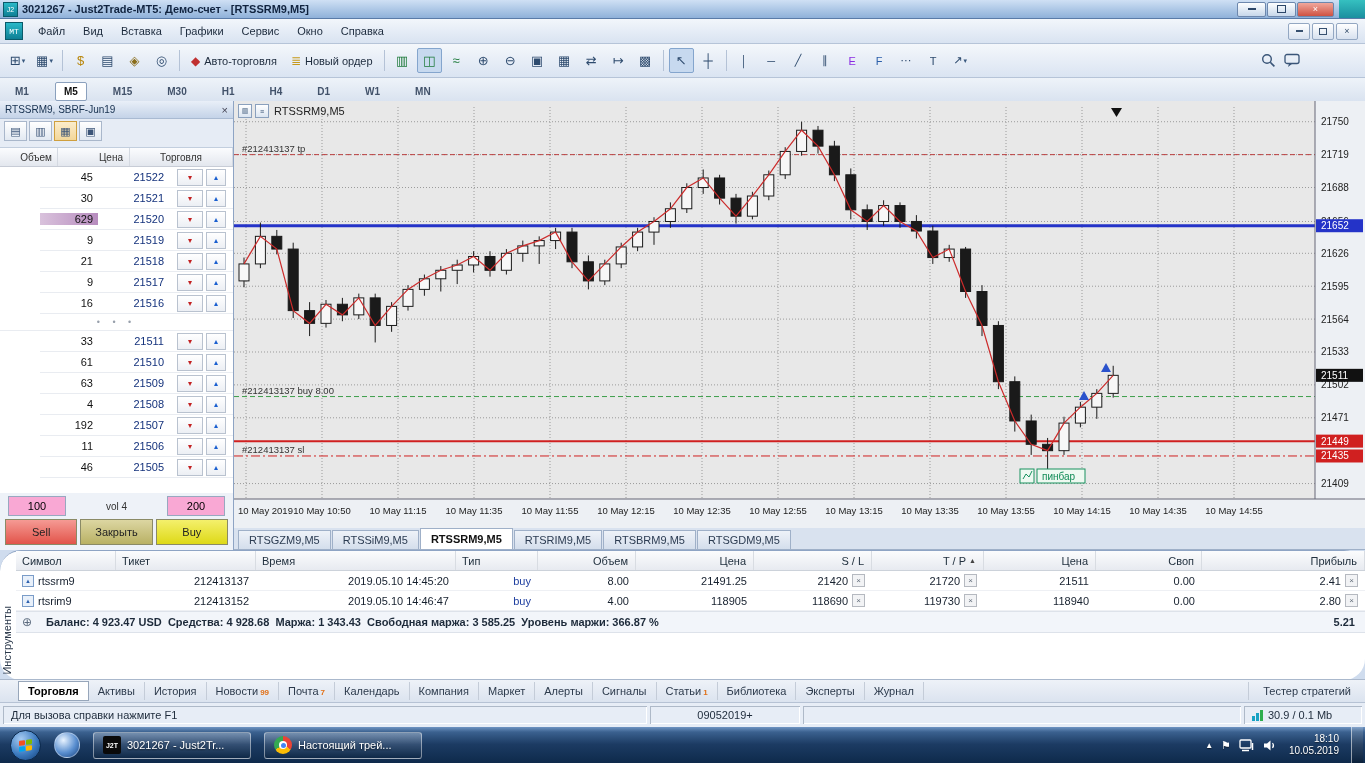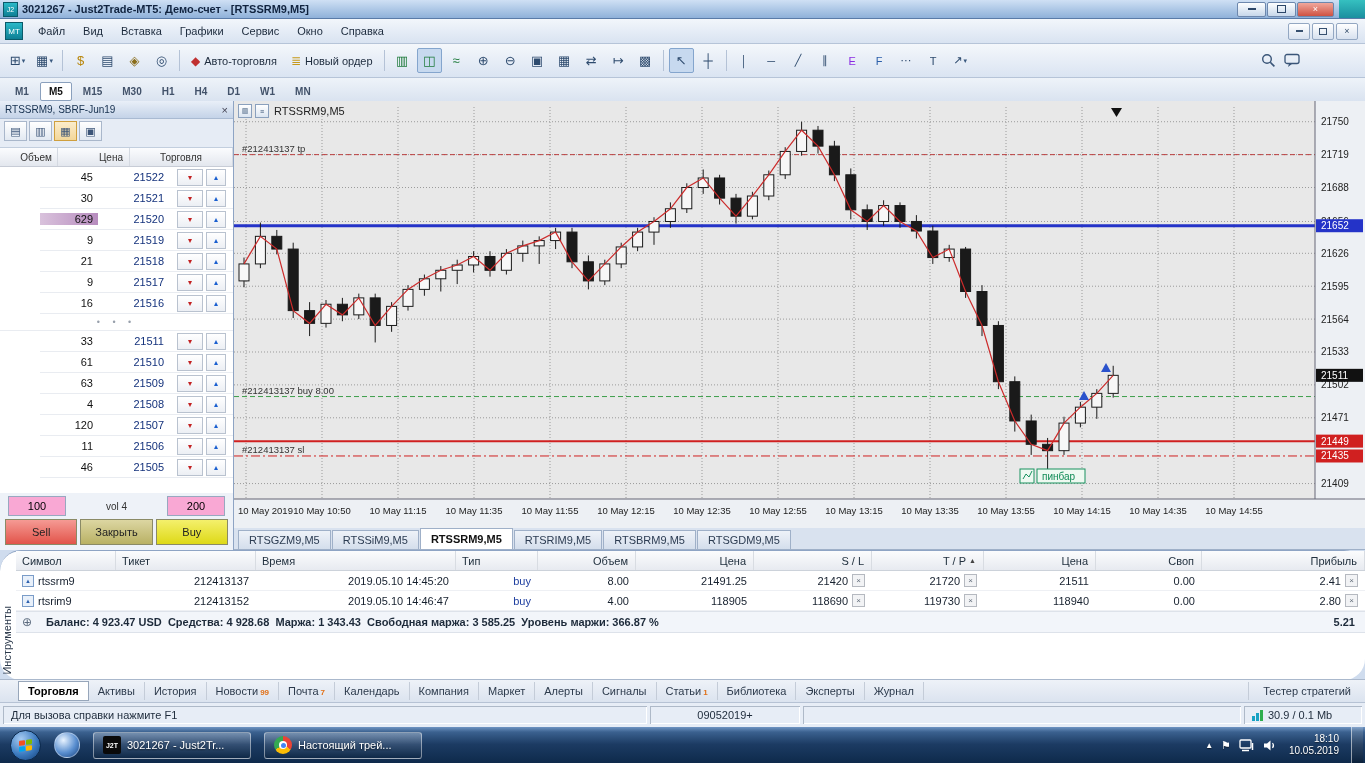--- a/index.html
+++ b/index.html
@@ -15,42 +15,42 @@
 .winbtn{width:27px;height:13px;border:1px solid #6d87ad;border-radius:2px;background:linear-gradient(#fdfeff,#c7d7ea);
   display:flex;align-items:center;justify-content:center;color:#2c4668;font-size:9px;line-height:9px;}
 .winbtn .bar{width:8px;height:2px;background:#2c4668;}
 .winbtn .sq{width:7px;height:6px;border:1px solid #2c4668;}
 .winbtn.close{width:35px;background:linear-gradient(#f0a79c,#cf5242);color:#fff;}
 .corner{position:absolute;right:0;top:0;width:26px;height:18px;background:linear-gradient(#35c0c0,#1b8f9f);}
 
 .menubar{height:24px;display:flex;align-items:center;background:linear-gradient(#f2f6fb,#d9e3f1);
   border-bottom:1px solid #b6c4d8;padding:0 3px;}
 .mticon{width:16px;height:16px;background:linear-gradient(#2bb9c8,#0e7f95);border:1px solid #0a5a6a;color:#fff;
-  font-size:8px;display:flex;align-items:center;justify-content:center;margin:0 6px 0 2px;}
+  font-size:8px;display:flex;align-items:center;justify-content:center;margin:0 6px 0 2px;font-family:Liberation Mono, monospace;}
 .menuitem{padding:4px 9px;color:#1c2a3c;cursor:default;}
 .mwinbtns{margin-left:auto;display:flex;gap:2px;margin-right:4px;}
 .mwb{width:20px;height:15px;border:1px solid #93a7c2;border-radius:2px;background:linear-gradient(#fff,#d7e1ef);
   display:flex;align-items:center;justify-content:center;color:#37506f;font-size:9px;}
 .mwb .bar{width:7px;height:2px;background:#37506f;}
 .mwb .sq{width:6px;height:5px;border:1px solid #37506f;}
 
 .toolbar{height:33px;display:flex;align-items:center;background:linear-gradient(#f4f7fb,#dae4f2);
   border-bottom:1px solid #b6c4d8;padding:0 4px;}
 .ticon{min-width:23px;height:23px;display:flex;align-items:center;justify-content:center;border:1px solid transparent;
   border-radius:2px;font-size:13px;color:#2e4b6e;margin:0 1px;}
 .ticon.small{font-size:11px;}
 .ticon.pressed{background:#c7d9ef;border-color:#84a5cd;}
 .dd{font-size:7px;color:#39597f;margin-left:1px;}
 .tsep{width:1px;height:21px;background:#b4c2d6;margin:0 4px;}
 .tbtn{display:flex;align-items:center;gap:4px;padding:3px 7px;color:#1c2a3c;}
 .tbtn .ic{font-size:12px;}
 .tright{margin-left:auto;display:flex;align-items:center;gap:8px;margin-right:60px;}
 
 .tfbar{height:26px;display:flex;align-items:center;background:linear-gradient(#eef3f9,#d7e1ef);
-  border-bottom:1px solid #9fb0c8;padding:0 6px;gap:2px;}
+  border-bottom:1px solid #9fb0c8;padding:0 6px;gap:17px;}
 .tf{padding:3px 8px;font-size:10px;font-weight:700;color:#42526a;border:1px solid transparent;border-radius:2px;}
 .tf.active{background:#fff;border-color:#8aa0bd;color:#111;}
 
 .main{position:absolute;top:101px;left:0;width:1365px;height:449px;display:flex;}
 
 .dom{width:233px;background:#eef2f8;border-right:1px solid #8ea4c4;display:flex;flex-direction:column;}
 .domhead{height:17px;background:linear-gradient(#e9eff8,#c4d3e8);display:flex;align-items:center;
   padding:0 5px;font-size:10px;color:#16304f;border-bottom:1px solid #a9bad2;}
 .domhead .x{margin-left:auto;color:#445;font-size:11px;}
 .domicons{height:24px;display:flex;gap:2px;padding:2px 4px;background:#e6ecf5;border-bottom:1px solid #c2cede;}
@@ -380,21 +380,21 @@
           </div>
         <div class="domrow">
             <div class="c-vol">4</div>
             <div class="c-price">21508</div>
             <div class="c-trade">
               <span class="tdn">▾</span>
               <span class="tup">▴</span>
             </div>
           </div>
         <div class="domrow">
-            <div class="c-vol">120</div>
+            <div class="c-vol">192</div>
             <div class="c-price">21507</div>
             <div class="c-trade">
               <span class="tdn">▾</span>
               <span class="tup">▴</span>
             </div>
           </div>
         <div class="domrow">
             <div class="c-vol">11</div>
             <div class="c-price">21506</div>
             <div class="c-trade">

